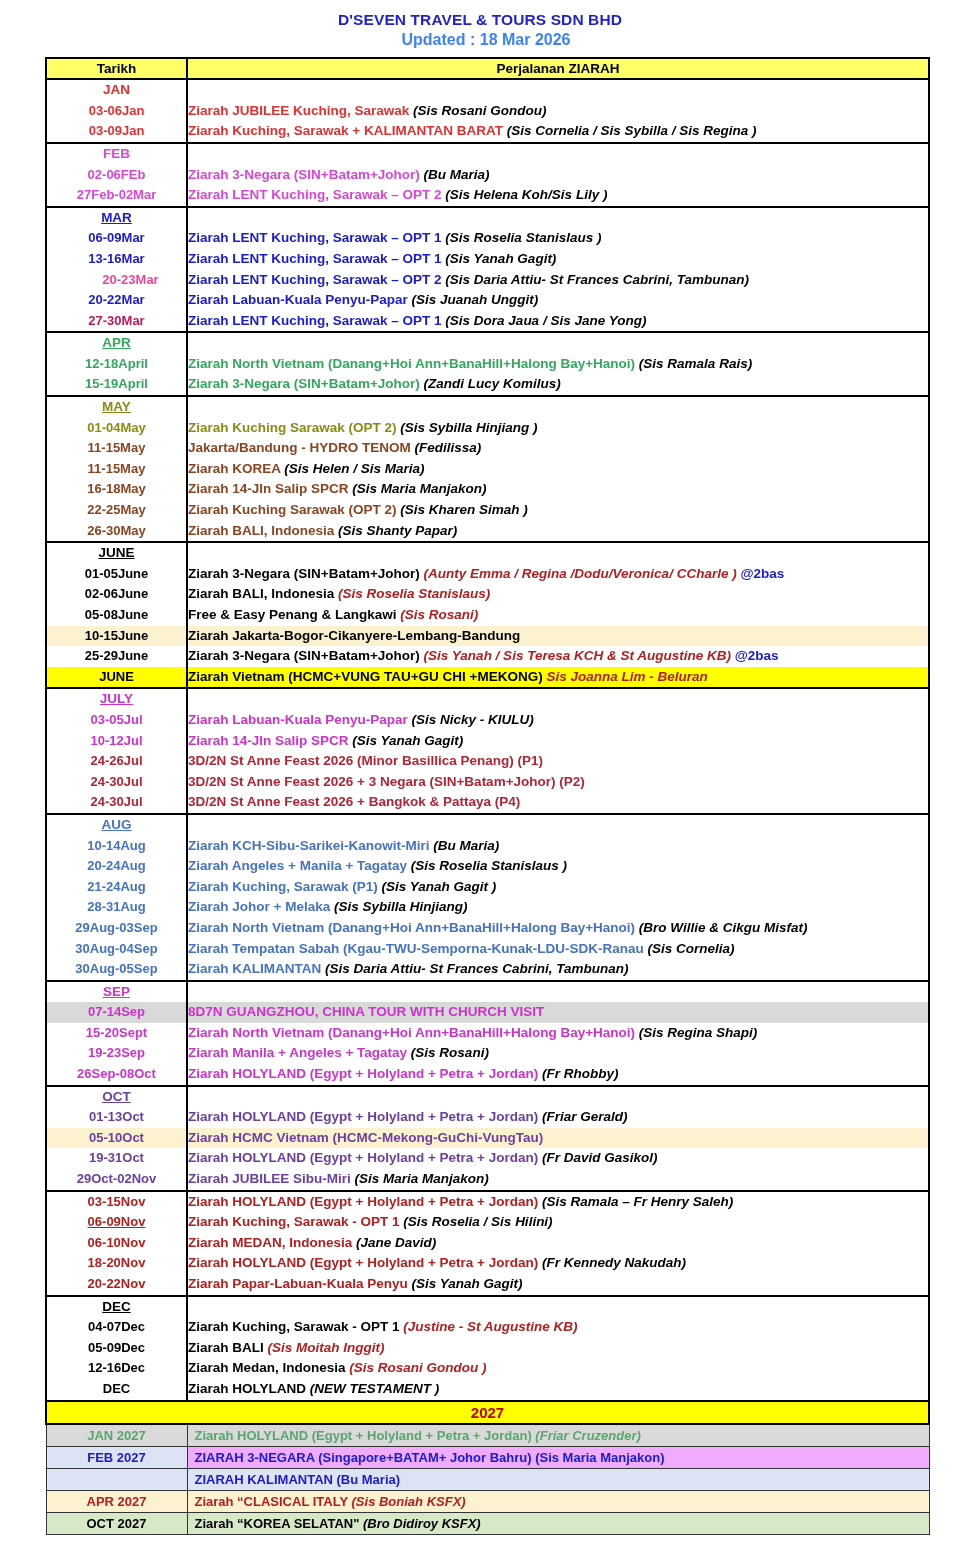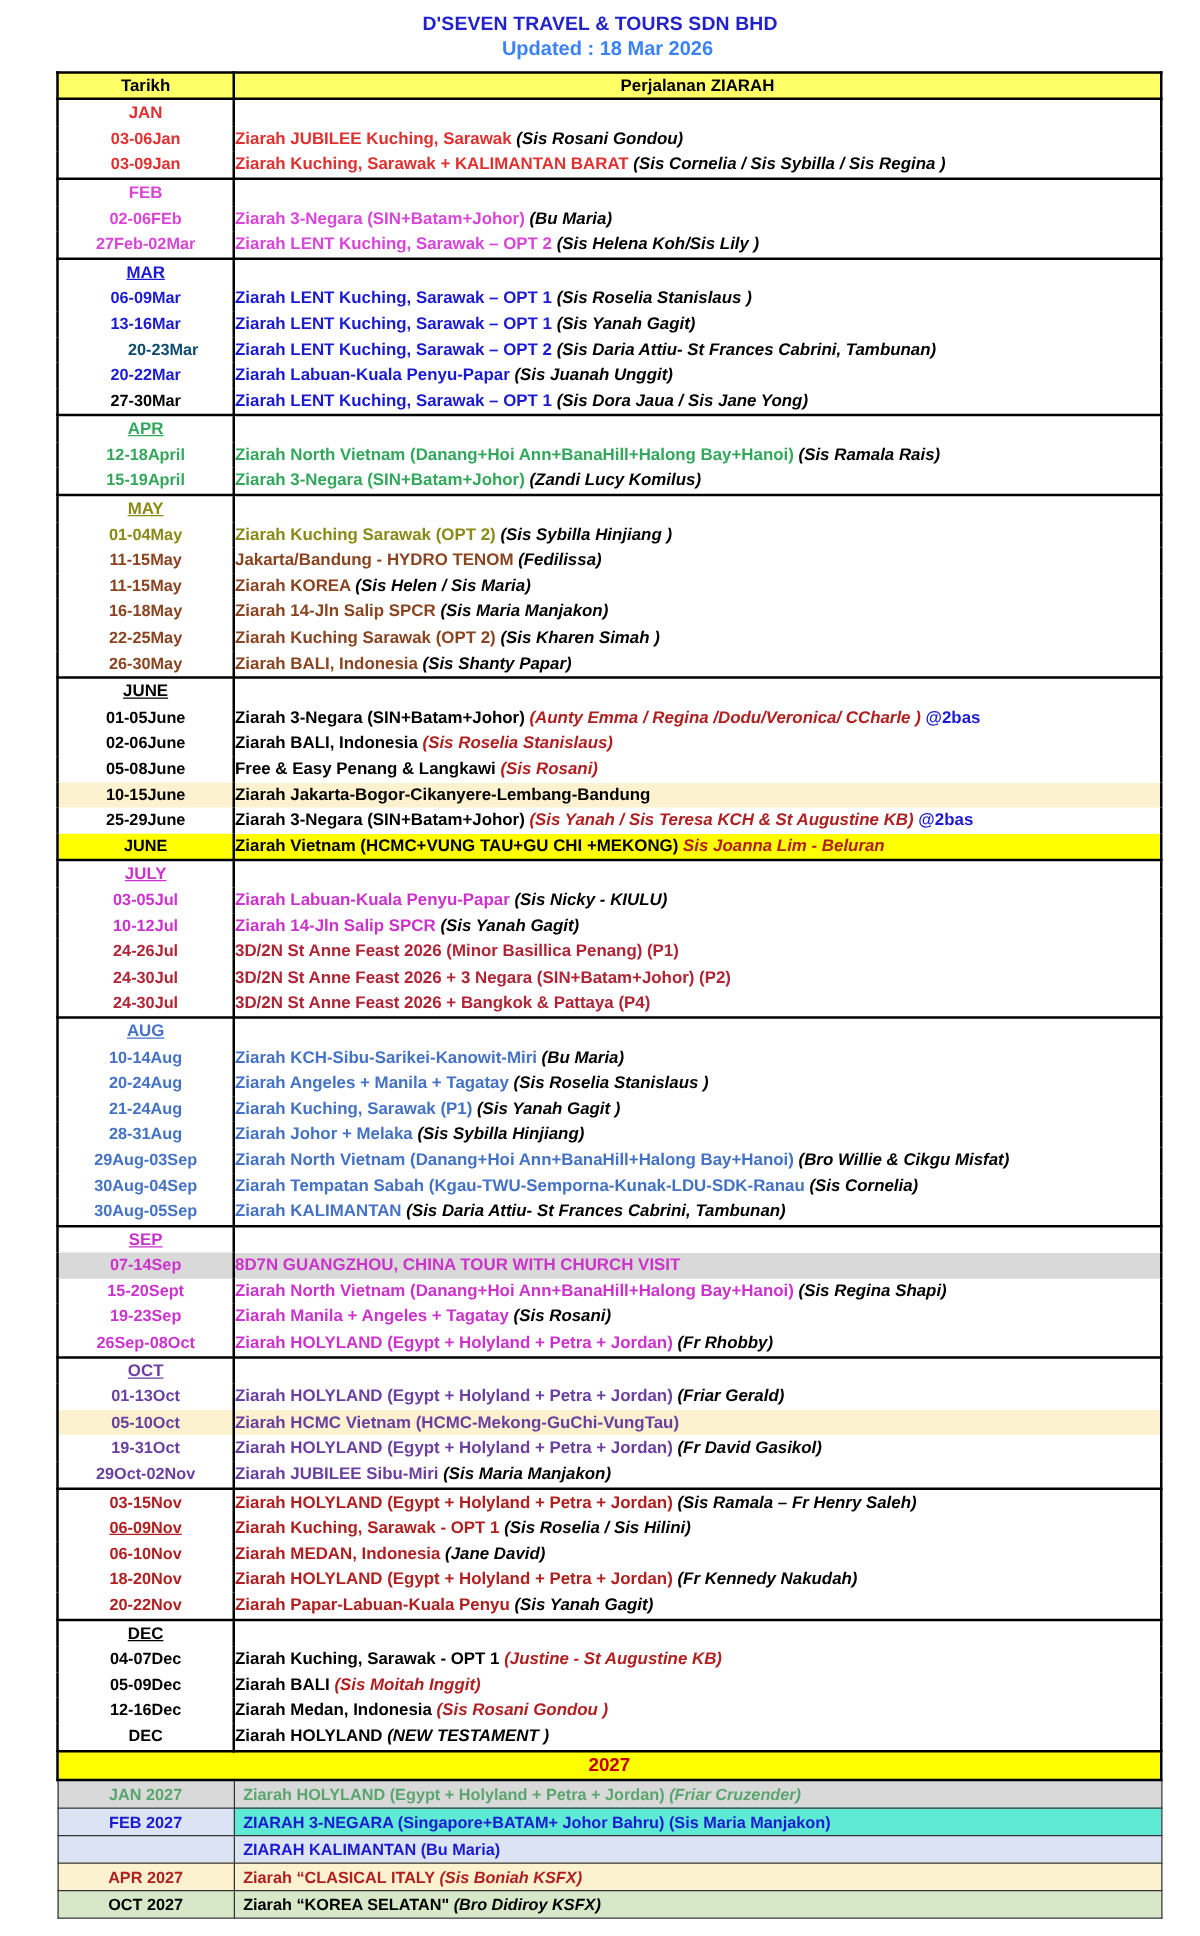--- a/index.html
+++ b/index.html
@@ -153,29 +153,29 @@
         </tr>
         <tr class="">
           <td class="datecell" style="color:#1a1ad0;">06-09Mar</td>
           <td class="tripcell" style=""><span style="color:#1a1ad0">Ziarah LENT Kuching, Sarawak – OPT 1</span> <span class="nm" style="color:#000000;font-style:italic;">(Sis Roselia Stanislaus )</span></td>
         </tr>
         <tr class="">
           <td class="datecell" style="color:#1a1ad0;">13-16Mar</td>
           <td class="tripcell" style=""><span style="color:#1a1ad0">Ziarah LENT Kuching, Sarawak – OPT 1</span> <span class="nm" style="color:#000000;font-style:italic;">(Sis Yanah Gagit)</span></td>
         </tr>
         <tr class="">
-          <td class="datecell" style="color:#0c4a6e;padding-left:28px;">20-23Mar</td>
+          <td class="datecell" style="color:#ec4899;padding-left:28px;">20-23Mar</td>
           <td class="tripcell" style=""><span style="color:#1a1ad0">Ziarah LENT Kuching, Sarawak – OPT 2</span> <span class="nm" style="color:#000000;font-style:italic;">(Sis Daria Attiu- St Frances Cabrini, Tambunan)</span></td>
         </tr>
         <tr class="">
           <td class="datecell" style="color:#1a1ad0;">20-22Mar</td>
           <td class="tripcell" style=""><span style="color:#1a1ad0">Ziarah Labuan-Kuala Penyu-Papar</span> <span class="nm" style="color:#000000;font-style:italic;">(Sis Juanah Unggit)</span></td>
         </tr>
         <tr class="sec-end">
-          <td class="datecell" style="color:#000000;margin-left:27px;">27-30Mar</td>
+          <td class="datecell" style="color:#be185d;margin-left:27px;">27-30Mar</td>
           <td class="tripcell" style=""><span style="color:#1a1ad0">Ziarah LENT Kuching, Sarawak – OPT 1</span> <span class="nm" style="color:#000000;font-style:italic;">(Sis Dora Jaua / Sis Jane Yong)</span></td>
         </tr>
         <tr class="sec-start">
           <td class="datecell monthlabel" style="color:#33a85c"><span class="u">APR</span></td>
           <td class="tripcell">&nbsp;</td>
         </tr>
         <tr class="">
           <td class="datecell" style="color:#33a85c;">12-18April</td>
           <td class="tripcell" style=""><span style="color:#33a85c">Ziarah North Vietnam (Danang+Hoi Ann+BanaHill+Halong Bay+Hanoi)</span> <span class="nm" style="color:#000000;font-style:italic;">(Sis Ramala Rais)</span></td>
         </tr>
@@ -377,21 +377,21 @@
         </tr>
         <tr>
           <td class="bannercell" colspan="2">2027</td>
         </tr>
         <tr class="y27">
           <td class="d" style="background:#d9d9d9;color:#5aa56e">JAN 2027</td>
           <td class="t" style="background:#d9d9d9"><span style="color:#5aa56e">Ziarah HOLYLAND (Egypt + Holyland + Petra + Jordan)</span> <span class="nm" style="color:#5aa56e">(Friar Cruzender)</span></td>
         </tr>
         <tr class="y27">
           <td class="d" style="background:#dce3f5;color:#1a1ad0">FEB 2027</td>
-          <td class="t" style="background:#5eead4"><span style="color:#1a1ad0">ZIARAH 3-NEGARA (Singapore+BATAM+ Johor Bahru) (Sis Maria Manjakon)</span></td>
+          <td class="t" style="background:#f0abfc"><span style="color:#1a1ad0">ZIARAH 3-NEGARA (Singapore+BATAM+ Johor Bahru) (Sis Maria Manjakon)</span></td>
         </tr>
         <tr class="y27b">
           <td style="background:#dce3f5;border-right:1.6px solid #333">&nbsp;</td>
           <td style="background:#dce3f5"><span style="color:#1a1ad0">ZIARAH KALIMANTAN (Bu Maria)</span></td>
         </tr>
         <tr class="y27">
           <td class="d" style="background:#fdf2d0;color:#b02020">APR 2027</td>
           <td class="t" style="background:#fdf2d0"><span style="color:#b02020">Ziarah “CLASICAL ITALY</span> <span class="nm" style="color:#b02020">(Sis Boniah KSFX)</span></td>
         </tr>
         <tr class="y27">

